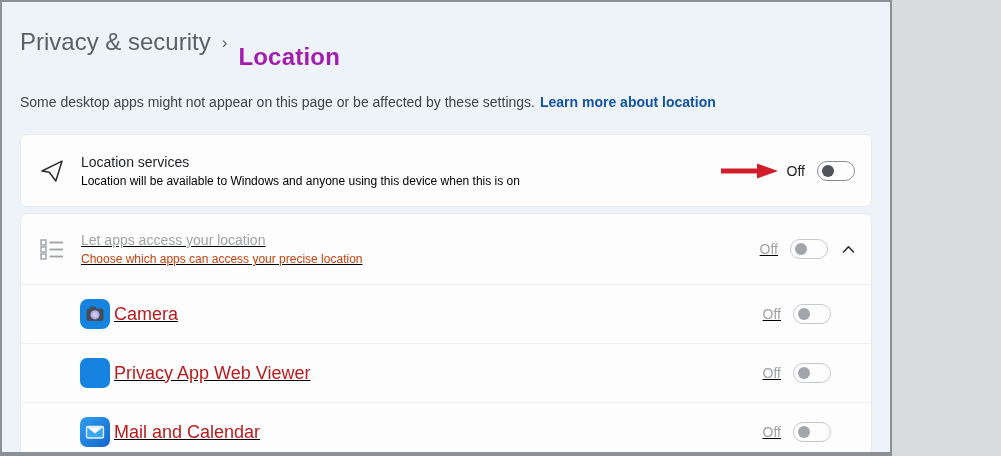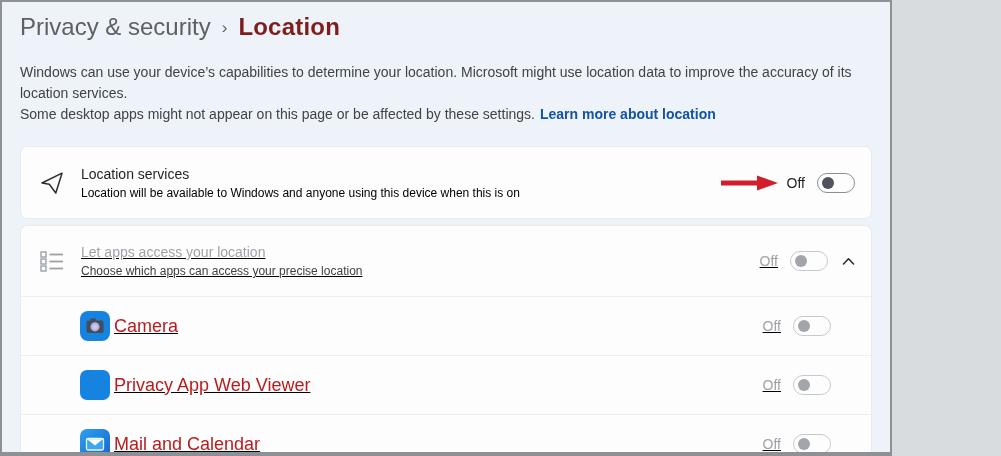--- a/index.html
+++ b/index.html
@@ -18,21 +18,21 @@
 
   
   .breadcrumb {
     margin-top: 11px;
     display: flex;
     align-items: center;
     font-size: 24px;
   }
   .crumb-parent { color: #5d6064; cursor: pointer; }
   .crumb-sep { color: #5d6064; font-size: 17px; margin: 2px 11px 0 11px; }
-  .crumb-current { color: #7f1d1d; font-weight: 700; letter-spacing: 0.2px; }
+  .crumb-current { color: #a21caf; font-weight: 700; letter-spacing: 0.2px; margin-top: 30px; }
 
   
   .desc { margin-top: 21px; font-size: 14px; line-height: 21px; color: #404347; }
   .desc-line { display: block; }
   .learn-link { color: #1353a4; font-weight: 700; text-decoration: none; margin-left: 5px; cursor: pointer; }
 
   
   .card {
     background: #fdfdfe;
     border: 1px solid #e8eaed;
@@ -45,21 +45,21 @@
   .row { display: flex; align-items: center; }
   .header-row { height: 70px; }
   .app-row { height: 58px; padding-left: 59px; }
   .divider { border-top: 1px solid #eceef0; margin: 0; }
 
   .row-icon { width: 26px; margin-left: 18px; display: flex; justify-content: center; align-items: center; flex-shrink: 0; }
   .row-text { margin-left: 16px; }
   .row-title { font-size: 14px; color: #1d1f22; }
   .row-sub { font-size: 12px; color: #000000; margin-top: 4px; }
   .row-title.disabled { color: #9fa2a7; }
-  .row-sub.disabled { color: #404040; }
+  .row-sub.disabled { color: #c2410c; }
 
   .row-right { margin-left: auto; display: flex; align-items: center; }
   .card1 .row-right { padding-right: 16px; }
   .header-row .row-right { padding-right: 16px; }
   .app-row .row-right { padding-right: 40px; }
 
   .toggle-label { font-size: 14px; margin-right: 12px; }
   .toggle-label.dark { color: #1d1f22; }
   .toggle-label.disabled { color: #9fa2a7; }
 
@@ -93,21 +93,20 @@
 <div class="screen">
   <div class="content">
 
     <div class="breadcrumb">
       <span class="crumb-parent">Privacy &amp; security</span>
       <span class="crumb-sep">›</span>
       <span class="crumb-current">Location</span>
     </div>
 
     <div class="desc">
-      <span class="desc-line">Windows can use your device’s capabilities to determine your location. Microsoft might use location data to improve the accuracy of its location services.</span>
       <span class="desc-line">
         <span>Some desktop apps might not appear on this page or be affected by these settings.</span><a class="learn-link">Learn more about location</a>
       </span>
     </div>
 
     <div class="card card1">
       <span class="row-icon">
         <svg width="26" height="26" viewBox="0 0 26 26">
           <path d="M3 13 L23 3.2 L16.8 23 L10.3 14.3 Z" fill="none" stroke="#2c2e31" stroke-width="1.5" stroke-linejoin="round"></path>
         </svg>

